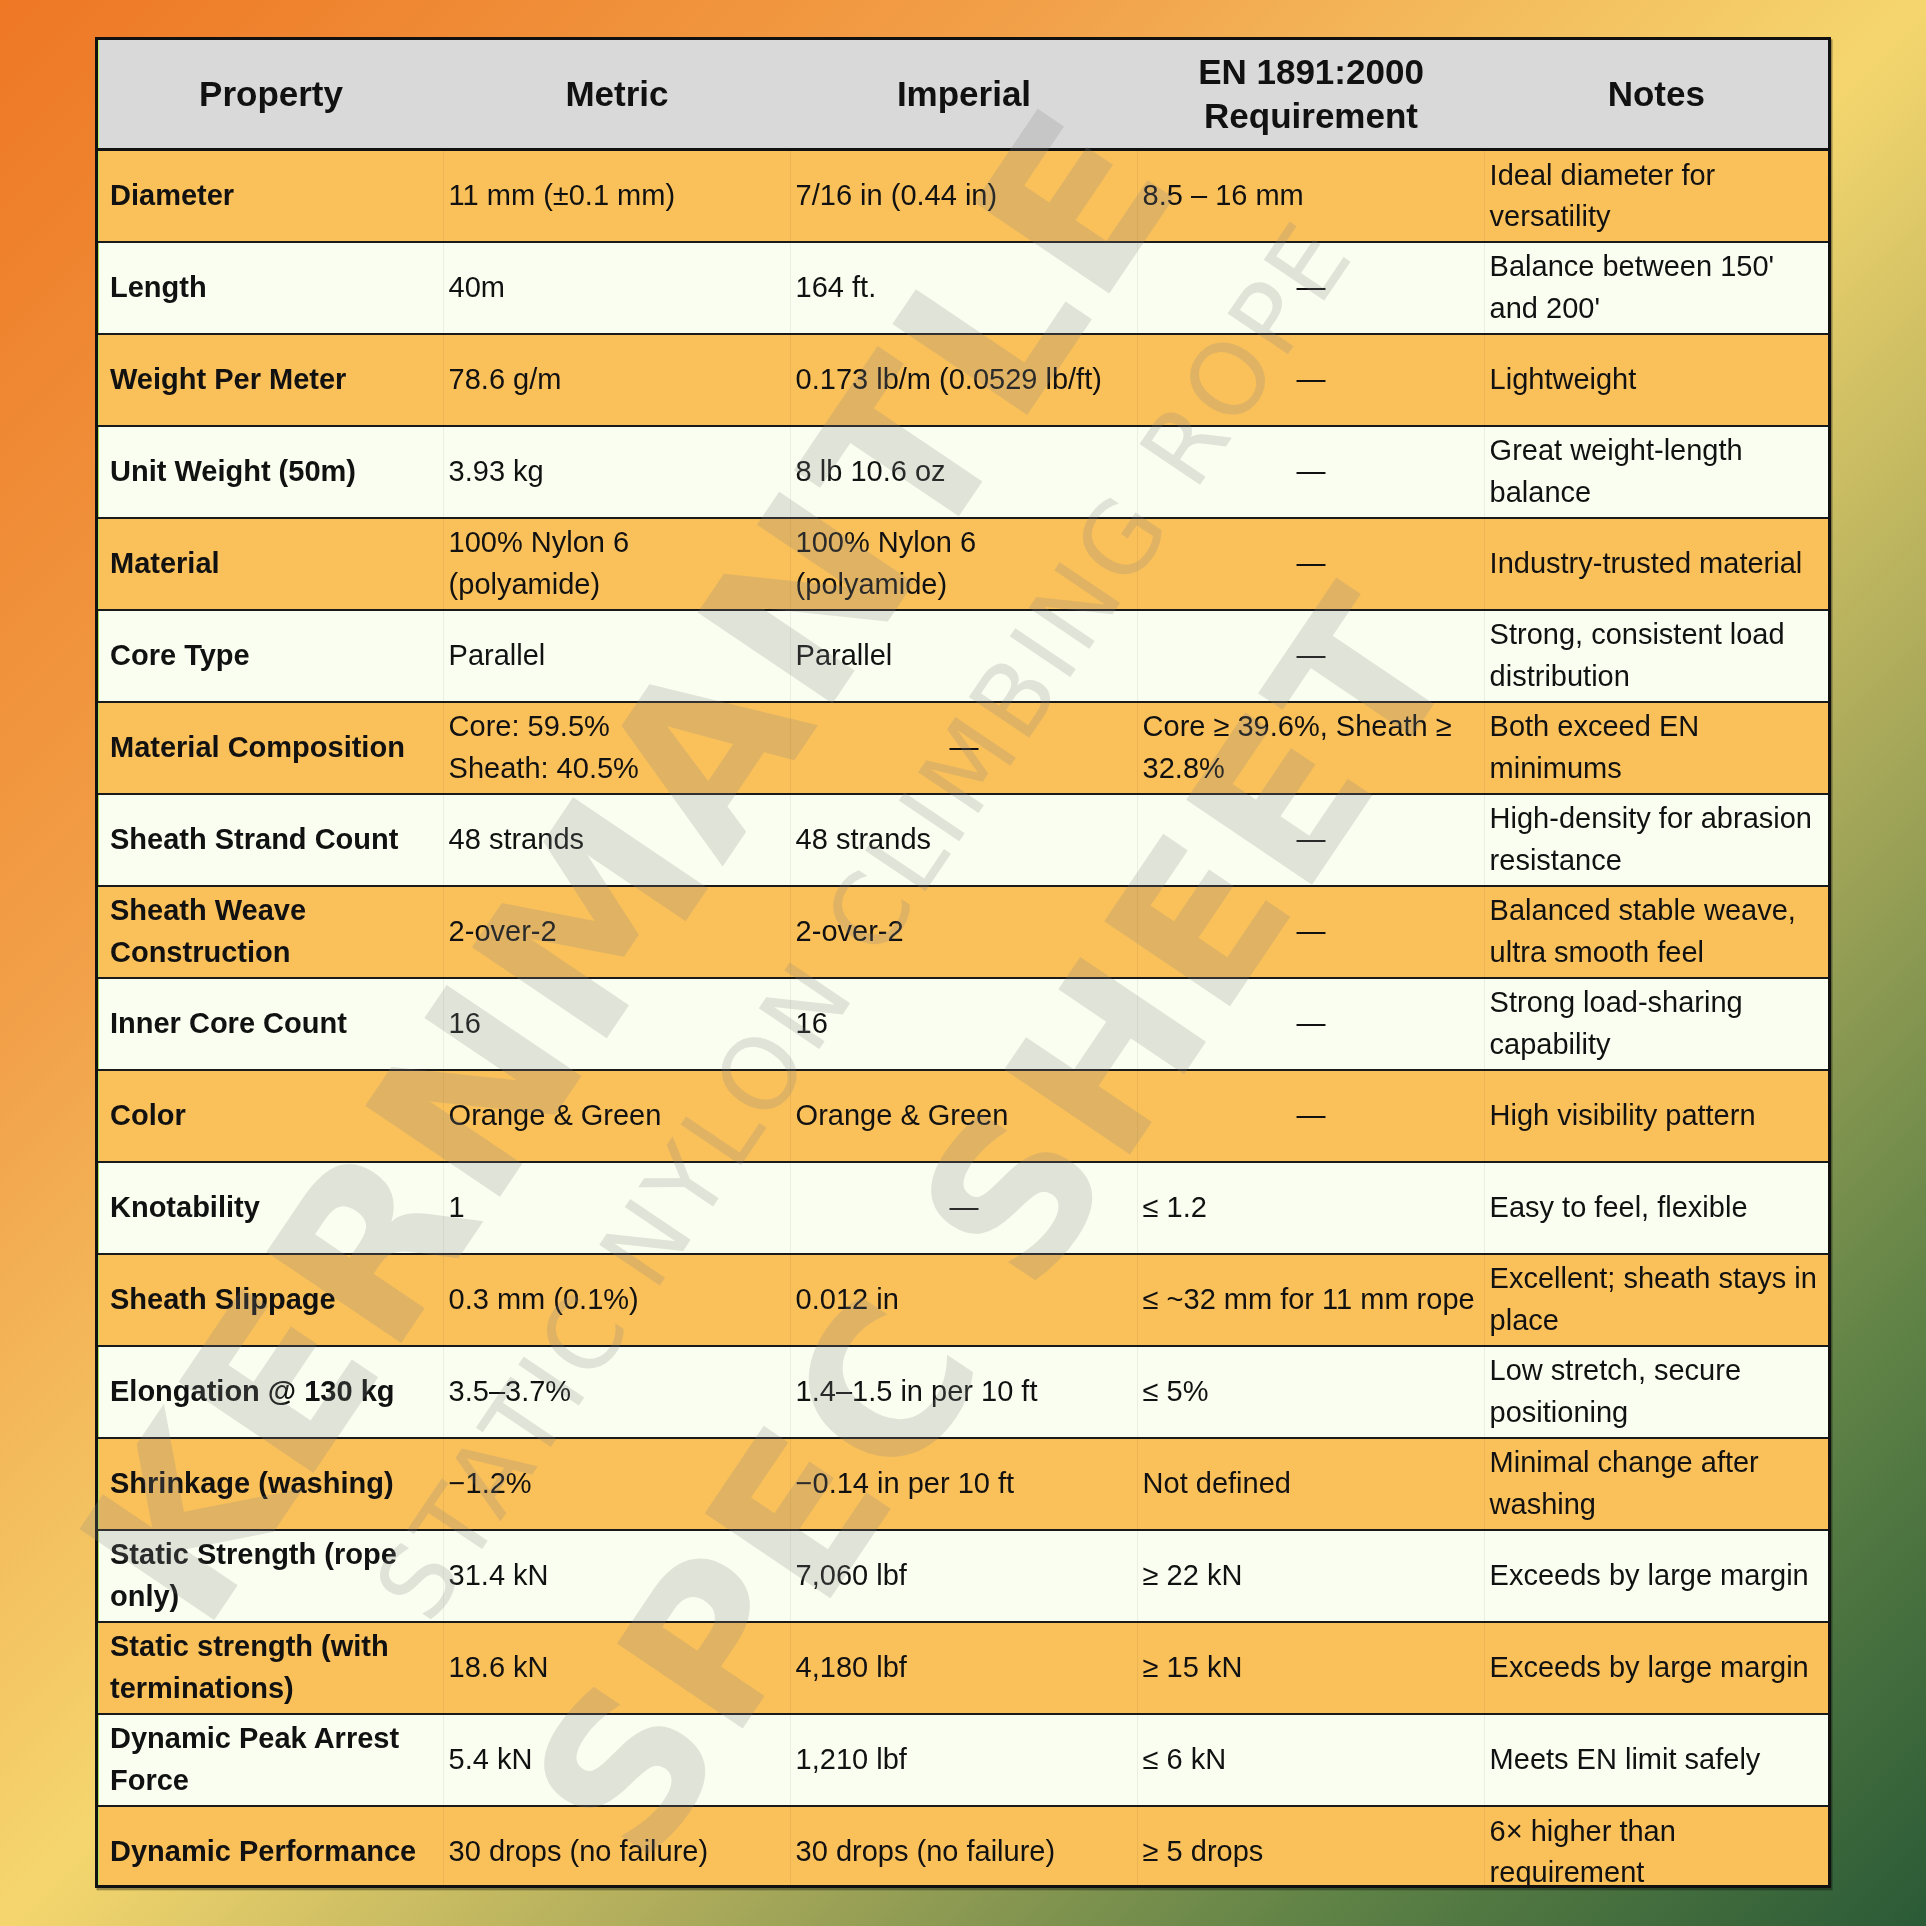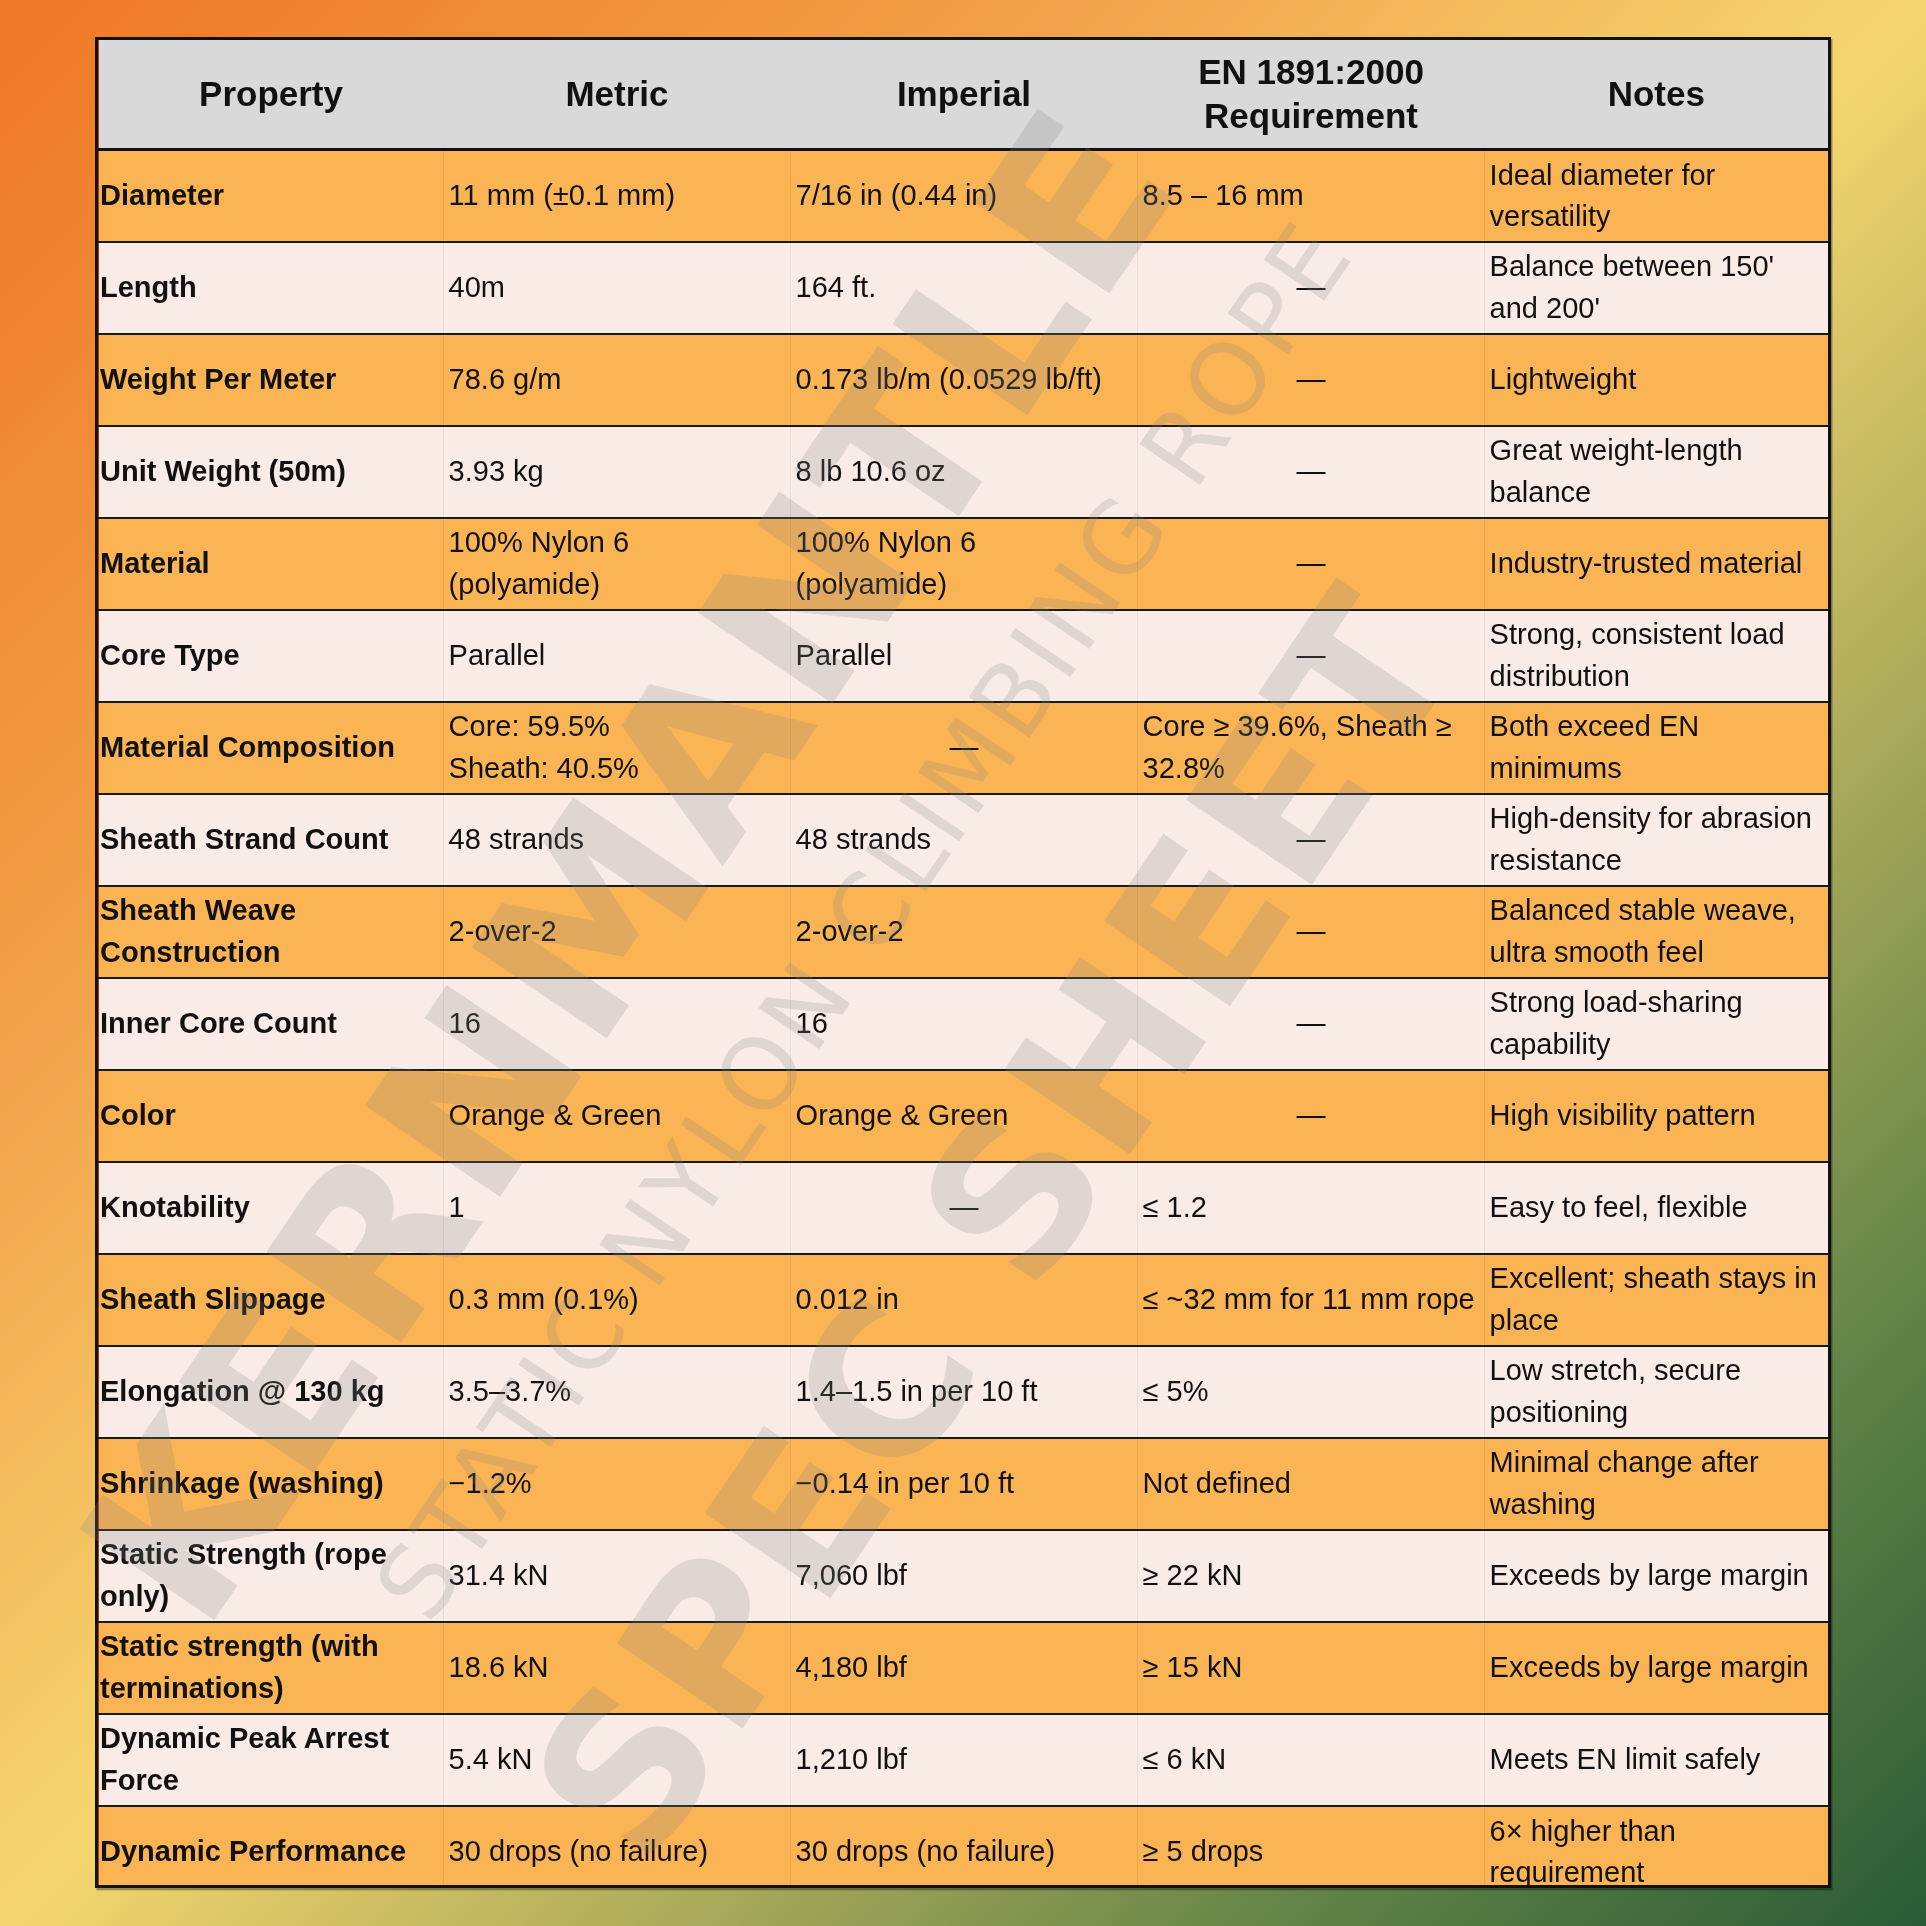--- a/index.html
+++ b/index.html
@@ -3,21 +3,21 @@
 <meta charset="utf-8">
 <style>
   html, body { margin: 0; padding: 0; }
   body {
     width: 1926px; height: 1926px; overflow: hidden; position: relative;
     background: linear-gradient(135deg, #ee7724 0%, #f2a24a 28%, #f5d66e 50%, #a9a95a 68%, #5f8246 84%, #2a5a36 100%);
     font-family: "Liberation Sans", sans-serif;
   }
   .sheet {
     position: absolute; left: 95px; top: 37px; width: 1736px; height: 1851px;
-    border: 3.9px solid #111; box-sizing: border-box; background: #c2410c; overflow: hidden;
+    border: 3.9px solid #111; box-sizing: border-box; background: #bef264; overflow: hidden;
     box-shadow: 1.5px 2.3px 0 rgba(0,0,0,0.35);
   }
   table.spec {
     border-collapse: collapse; width: 100%; height: 100%; table-layout: fixed;
     position: relative; z-index: 1;
   }
   table.spec col.c0 { width: 345px; }
   table.spec col.c1 { width: 347px; }
   table.spec col.c2 { width: 347px; }
   table.spec col.c3 { width: 347px; }
@@ -29,21 +29,21 @@
   }
   tbody tr { height: 92px; }
   tbody tr td { border-top: 2.3px solid #1a1a1a; }
   tbody tr:first-child td { border-top: none; }
   tbody tr.odd td { background: rgba(254, 189, 90, 0.93); }
   tbody tr.even td { background: rgba(255, 255, 255, 0.90); }
   td {
     font-size: 29px; color: #111; padding: 0 4.6px; vertical-align: middle;
     line-height: 1.42; border-left: 0.8px solid rgba(0,0,0,0.06);
   }
-  td.prop { font-weight: bold; padding-left: 1px; }
+  td.prop { font-weight: bold; padding-left: 11px; }
   td.dash { text-align: center; }
   
   .watermark {
     position: absolute; left: 0; top: 0; width: 1926px; height: 1926px;
     pointer-events: none; z-index: 2; overflow: hidden;
   }
   .wm {
     position: absolute; white-space: nowrap; font-weight: bold;
     font-family: "DejaVu Sans", sans-serif; color: rgba(130, 130, 130, 0.22);
     transform-origin: left center; letter-spacing: 4.6px;

